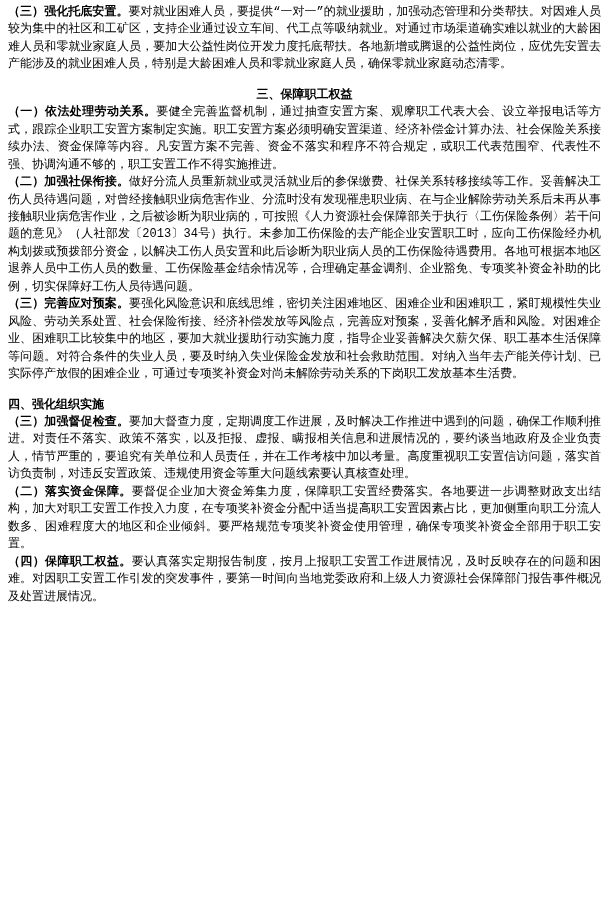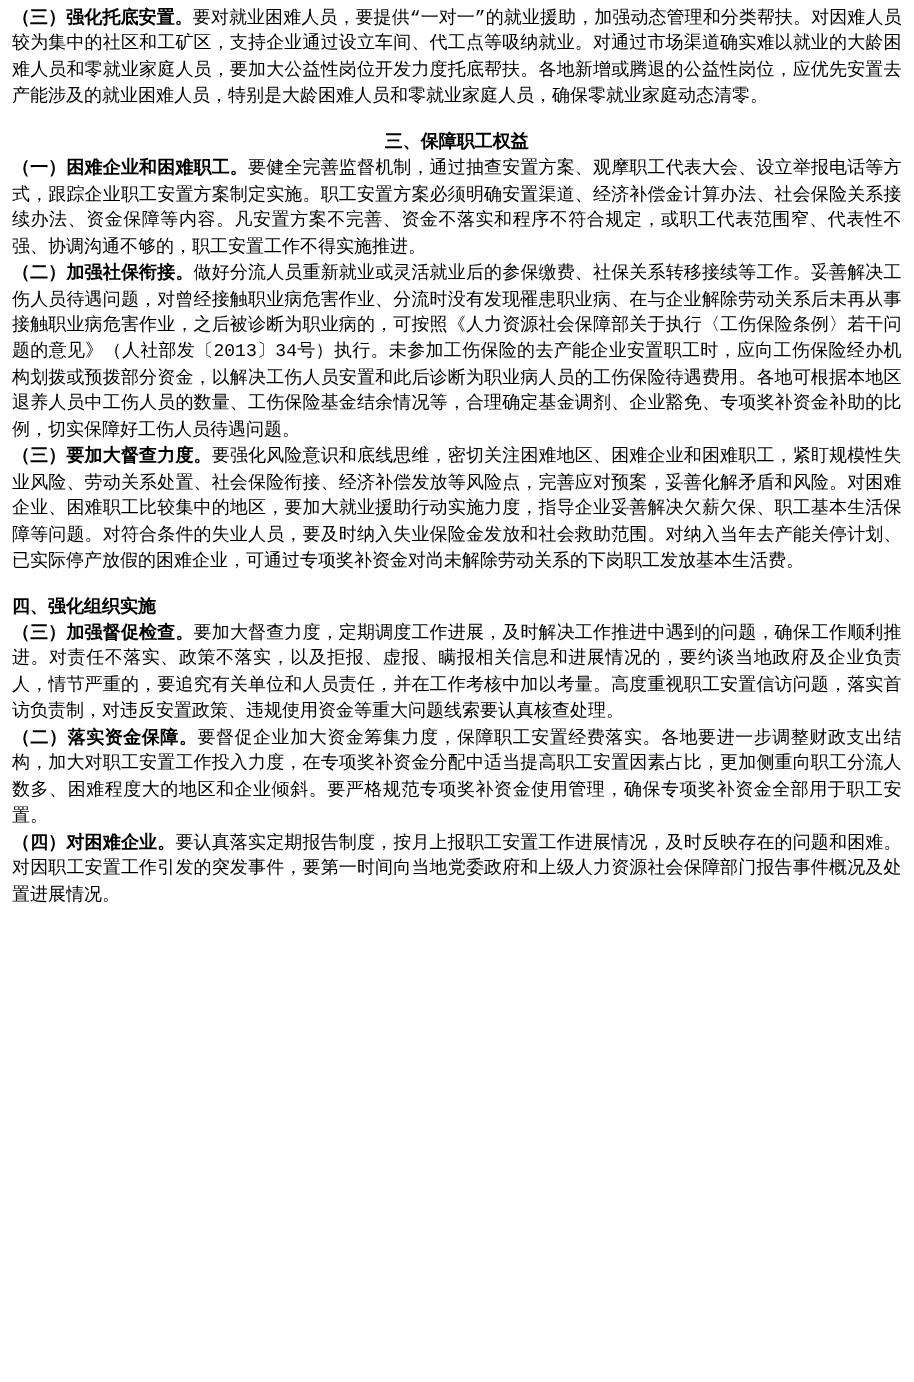--- a/index.html
+++ b/index.html
@@ -44,39 +44,39 @@
 
 <div id="doc">
 
   <p class="indent">
     <span class="b">（三）强化托底安置。</span><span>要对就业困难人员，要提供“一对一”的就业援助，加强动态管理和分类帮扶。对因难人员较为集中的社区和工矿区，支持企业通过设立车间、代工点等吸纳就业。对通过市场渠道确实难以就业的大龄困难人员和零就业家庭人员，要加大公益性岗位开发力度托底帮扶。各地新增或腾退的公益性岗位，应优先安置去产能涉及的就业困难人员，特别是大龄困难人员和零就业家庭人员，确保零就业家庭动态清零。</span>
   </p>
 
   <p class="hdr" style="text-align:center">三、保障职工权益</p>
 
   <p class="indent">
-    <span class="b">（一）困难企业和困难职工。</span><span>要健全完善监督机制，通过抽查安置方案、观摩职工代表大会、设立举报电话等方式，跟踪企业职工安置方案制定实施。职工安置方案必须明确安置渠道、经济补偿金计算办法、社会保险关系接续办法、资金保障等内容。凡安置方案不完善、资金不落实和程序不符合规定，或职工代表范围窄、代表性不强、协调沟通不够的，职工安置工作不得实施推进。</span>
+    <span class="b">（一）依法处理劳动关系。</span><span>要健全完善监督机制，通过抽查安置方案、观摩职工代表大会、设立举报电话等方式，跟踪企业职工安置方案制定实施。职工安置方案必须明确安置渠道、经济补偿金计算办法、社会保险关系接续办法、资金保障等内容。凡安置方案不完善、资金不落实和程序不符合规定，或职工代表范围窄、代表性不强、协调沟通不够的，职工安置工作不得实施推进。</span>
   </p>
 
   <p class="indent">
     <span class="b">（二）加强社保衔接。</span><span>做好分流人员重新就业或灵活就业后的参保缴费、社保关系转移接续等工作。妥善解决工伤人员待遇问题，对曾经接触职业病危害作业、分流时没有发现罹患职业病、在与企业解除劳动关系后未再从事接触职业病危害作业，之后被诊断为职业病的，可按照《人力资源社会保障部关于执行〈工伤保险条例〉若干问题的意见》（人社部发〔2013〕34号）执行。未参加工伤保险的去产能企业安置职工时，应向工伤保险经办机构划拨或预拨部分资金，以解决工伤人员安置和此后诊断为职业病人员的工伤保险待遇费用。各地可根据本地区退养人员中工伤人员的数量、工伤保险基金结余情况等，合理确定基金调剂、企业豁免、专项奖补资金补助的比例，切实保障好工伤人员待遇问题。</span>
   </p>
 
   <p class="indent">
-    <span class="b">（三）要加大督查力度。</span><span>要强化风险意识和底线思维，密切关注困难地区、困难企业和困难职工，紧盯规模性失业风险、劳动关系处置、社会保险衔接、经济补偿发放等风险点，完善应对预案，妥善化解矛盾和风险。对困难企业、困难职工比较集中的地区，要加大就业援助行动实施力度，指导企业妥善解决欠薪欠保、职工基本生活保障等问题。对符合条件的失业人员，要及时纳入失业保险金发放和社会救助范围。对纳入当年去产能关停计划、已实际停产放假的困难企业，可通过专项奖补资金对尚未解除劳动关系的下岗职工发放基本生活费。</span>
+    <span class="b">（三）完善应对预案。</span><span>要强化风险意识和底线思维，密切关注困难地区、困难企业和困难职工，紧盯规模性失业风险、劳动关系处置、社会保险衔接、经济补偿发放等风险点，完善应对预案，妥善化解矛盾和风险。对困难企业、困难职工比较集中的地区，要加大就业援助行动实施力度，指导企业妥善解决欠薪欠保、职工基本生活保障等问题。对符合条件的失业人员，要及时纳入失业保险金发放和社会救助范围。对纳入当年去产能关停计划、已实际停产放假的困难企业，可通过专项奖补资金对尚未解除劳动关系的下岗职工发放基本生活费。</span>
   </p>
 
   <p class="hdr" style="">四、强化组织实施</p>
 
 
   <p class="indent">
     <span class="b">（三）加强督促检查。</span><span>要加大督查力度，定期调度工作进展，及时解决工作推进中遇到的问题，确保工作顺利推进。对责任不落实、政策不落实，以及拒报、虚报、瞒报相关信息和进展情况的，要约谈当地政府及企业负责人，情节严重的，要追究有关单位和人员责任，并在工作考核中加以考量。高度重视职工安置信访问题，落实首访负责制，对违反安置政策、违规使用资金等重大问题线索要认真核查处理。</span>
   </p>
 
   <p class="indent">
     <span class="b">（二）落实资金保障。</span><span>要督促企业加大资金筹集力度，保障职工安置经费落实。各地要进一步调整财政支出结构，加大对职工安置工作投入力度，在专项奖补资金分配中适当提高职工安置因素占比，更加侧重向职工分流人数多、困难程度大的地区和企业倾斜。要严格规范专项奖补资金使用管理，确保专项奖补资金全部用于职工安置。</span>
   </p>
 
   <p class="indent">
-    <span class="b">（四）对困难企业。</span><span>要认真落实定期报告制度，按月上报职工安置工作进展情况，及时反映存在的问题和困难。对因职工安置工作引发的突发事件，要第一时间向当地党委政府和上级人力资源社会保障部门报告事件概况及处置进展情况。</span>
+    <span class="b">（四）保障职工权益。</span><span>要认真落实定期报告制度，按月上报职工安置工作进展情况，及时反映存在的问题和困难。对因职工安置工作引发的突发事件，要第一时间向当地党委政府和上级人力资源社会保障部门报告事件概况及处置进展情况。</span>
   </p>
 
 </div>
 
 </body></html>

